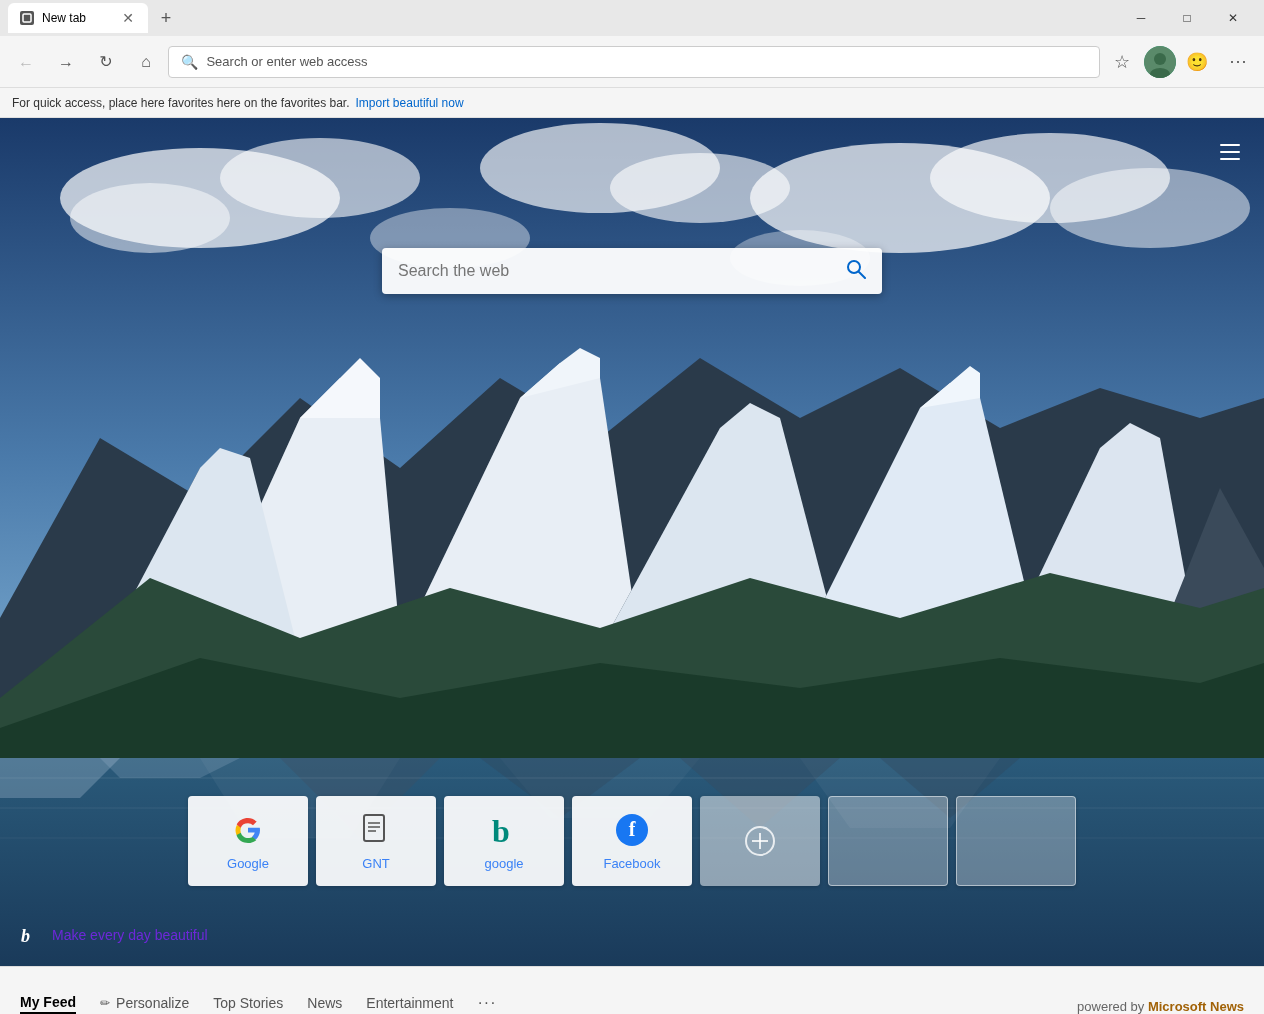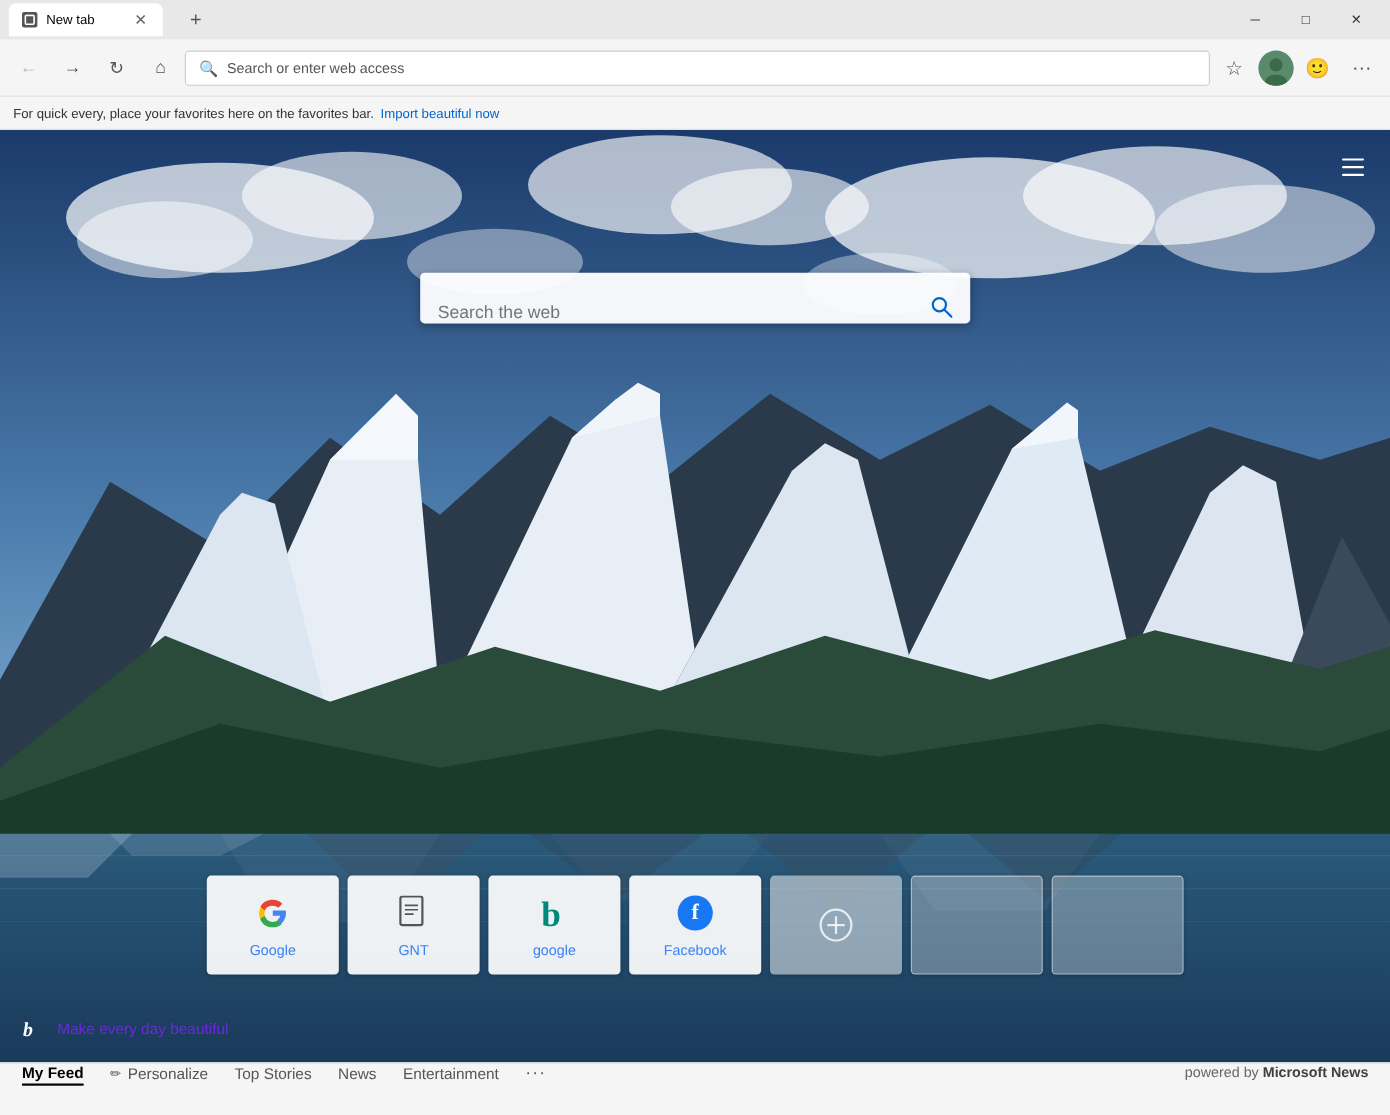--- a/index.html
+++ b/index.html
@@ -5,21 +5,21 @@
     * { margin: 0; padding: 0; box-sizing: border-box; }
     body { width: 1264px; height: 1014px; font-family: 'Segoe UI', Arial, sans-serif; overflow: hidden; background: #f0f0f0; }
 
     
     .title-bar {
       height: 36px;
       background: #e8e8e8;
       display: flex;
       align-items: center;
       padding: 2px 8px;
-      gap: 16px;
+      gap: 4px;
     }
     .tab {
       display: flex;
       align-items: center;
       background: #fff;
       border-radius: 6px 6px 0 0;
       padding: 0 12px;
       height: 30px;
       font-size: 12px;
       gap: 8px;
@@ -106,21 +106,21 @@
       left: 50%;
       transform: translateX(-50%);
       width: 500px;
     }
     .search-box {
       width: 100%;
       height: 46px;
       background: rgba(255,255,255,0.95);
       border-radius: 4px;
       display: flex;
-      align-items: flex-end;
+      align-items: center;
       padding: 0 16px;
       gap: 8px;
       box-shadow: 0 2px 8px rgba(0,0,0,0.3);
     }
     .search-input-field {
       flex: 1;
       border: none;
       outline: none;
       font-size: 16px;
       color: #666;
@@ -174,28 +174,28 @@
     }
 
     
     .news-bar {
       position: absolute;
       bottom: 0; left: 0; right: 0;
       height: 48px;
       background: #f5f5f5;
       border-top: 1px solid #ddd;
       display: flex;
-      align-items: flex-start;
+      align-items: flex-end;
       padding: 0 20px;
     }
     .news-tabs { display: flex; align-items: center; gap: 24px; }
     .news-tab { font-size: 14px; color: #555; cursor: pointer; padding-bottom: 2px; display: flex; align-items: center; gap: 6px; }
     .news-tab.active { color: #000; font-weight: 600; border-bottom: 2px solid #000; }
     .news-powered { margin-left: auto; font-size: 13px; color: #666; }
-    .news-powered strong { color: #404040; }
+    .news-powered strong { color: #a16207; }
     .pencil-icon { font-size: 12px; }
     .dots-icon { font-size: 16px; letter-spacing: 1px; }
 
     
     .scene-svg { position: absolute; top: 0; left: 0; width: 100%; height: 100%; }
   </style>
 </head>
 <body>
 
 <div class="title-bar">
@@ -231,21 +231,21 @@
         <circle cx="16" cy="16" r="16" fill="#5a8a6a"></circle>
         <circle cx="16" cy="13" r="6" fill="#3a6a4a"></circle>
         <ellipse cx="16" cy="28" rx="10" ry="6" fill="#3a6a4a"></ellipse>
       </svg>
   </div>
   <div class="emoji-btn">🙂</div>
   <div class="more-btn">···</div>
 </div>
 
 <div class="favorites-bar">
-  <span>For quick every, place your favorites here on the favorites bar.</span>
+  <span>For quick access, place here favorites here on the favorites bar.</span>
   <a href="#">Import beautiful now</a>
 </div>
 
 <div class="main-content">
 
   <svg class="scene-svg" viewBox="0 0 1264 848" preserveAspectRatio="xMidYMid slice" xmlns="http://www.w3.org/2000/svg">
     <defs>
       <linearGradient id="sky" x1="0" y1="0" x2="0" y2="1">
         <stop offset="0%" stop-color="#1a3a6a"></stop>
         <stop offset="40%" stop-color="#4a7aaa"></stop>

